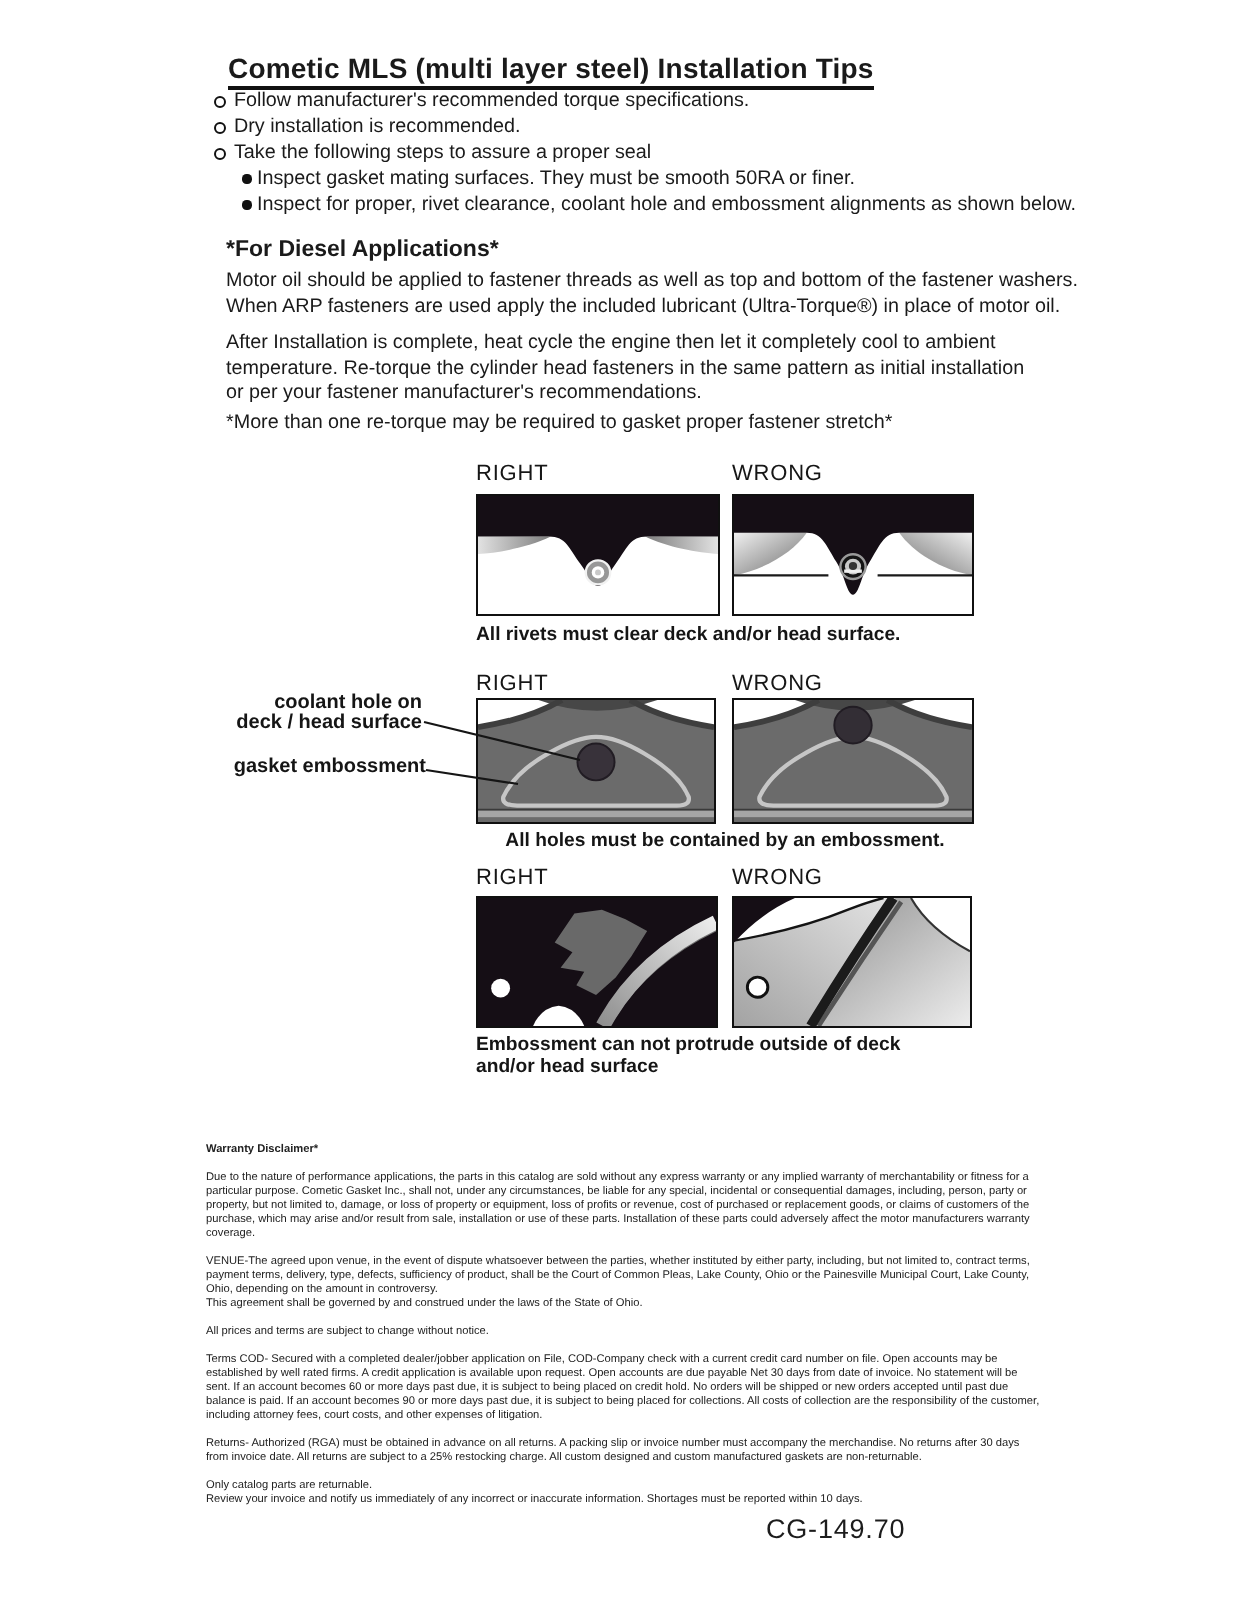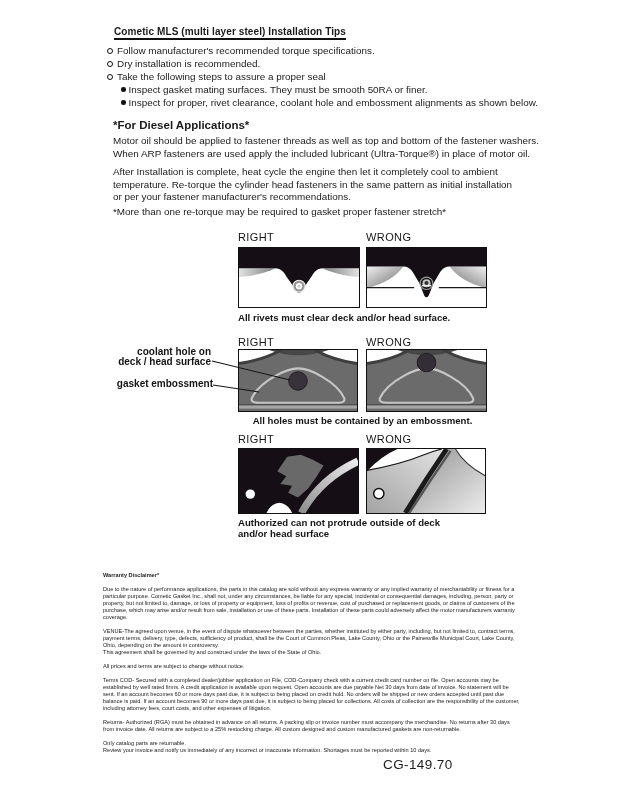--- a/index.html
+++ b/index.html
@@ -3,21 +3,21 @@
 <meta charset="utf-8">
 <style>
   html,body{margin:0;padding:0;background:#e8e8e8;}
   .page{
     position:relative;width:618px;height:800px;background:#ffffff;
     font-family:"Liberation Sans", sans-serif;color:#1a1a1a;overflow:hidden;
     margin:0 auto;
   }
   .abs{position:absolute;}
   .title{
-    left:114px;top:26px;font-size:10px;font-weight:bold;
+    left:114px;top:26px;font-size:14px;font-weight:bold;
     border-bottom:2px solid #111;padding-bottom:1px;letter-spacing:.1px;
   }
   .bullets{left:107px;top:44px;font-size:9.9px;line-height:13.1px;width:460px;}
   .brow{display:flex;align-items:flex-start;}
   .brow.sub{padding-left:14px;}
   .bm{width:4px;height:4px;border:1px solid #111;border-radius:50%;margin:4px 4px 0 0;flex:0 0 auto;}
   .bm2{width:4.5px;height:4.5px;background:#111;border-radius:50%;margin:4px 3px 0 0;flex:0 0 auto;}
   .h2{left:113px;top:119px;font-size:11.5px;font-weight:bold;}
   .para{left:113px;font-size:9.9px;line-height:12.6px;width:460px;}
   .dlabel{font-size:11px;letter-spacing:.4px;text-align:left;color:#161616;}
@@ -207,21 +207,21 @@
       <path d="M81,0 Q60,31 39,66" fill="none" stroke="#1b1b1b" stroke-width="5"></path>
       <path d="M90,0 L120,0 L120,27.5 Q99,16 90,0 Z" fill="#ffffff"></path>
       <path d="M90,0 Q99,16 120,27.5" fill="none" stroke="#333333" stroke-width="1.1"></path>
       <path d="M0,22 Q34,16 58,6 Q68,2 76,0" fill="none" stroke="#141414" stroke-width="1.2"></path>
       <path d="M0,0 L31,0 Q14,7.5 0,23 Z" fill="#150e15"></path>
       <circle cx="12" cy="46" r="5.2" fill="#ffffff" stroke="#111111" stroke-width="1.5"></circle>
     </svg>
   </div>
 
   <div class="abs cap" style="left:238px;top:517px;">
-    <div>Authorized can not protrude outside of deck</div>
+    <div>Embossment can not protrude outside of deck</div>
     <div>and/or head surface</div>
   </div>
 
   <div class="abs legal">
     <div class="lh">Warranty Disclaimer*</div>
     <p>Due to the nature of performance applications, the parts in this catalog are sold without any express warranty or any implied warranty of merchantability or fitness for a particular purpose.  Cometic Gasket Inc., shall not, under any circumstances, be liable for any special, incidental or consequential damages, including, person, party or property, but not limited to, damage, or loss of property or equipment, loss of profits or revenue, cost of purchased or replacement goods, or claims of customers of the purchase, which may arise and/or result from sale, installation or use of these parts.  Installation of these parts could adversely affect the motor manufacturers warranty coverage.</p>
     <p class="tight">VENUE-The agreed upon venue, in the event of dispute whatsoever between the parties, whether instituted by either party, including, but not limited to, contract terms, payment terms, delivery, type, defects, sufficiency of product, shall be the Court of Common Pleas, Lake County, Ohio or the Painesville Municipal Court, Lake County, Ohio, depending on the amount in controversy.</p>
     <p>This agreement shall be governed by and construed under the laws of the State of Ohio.</p>
     <p>All prices and terms are subject to change without notice.</p>
     <p>Terms COD- Secured with a completed dealer/jobber application on File, COD-Company check with a current credit card number on file.  Open accounts may be established by well rated firms.  A credit application is available upon request.  Open accounts are due payable Net 30 days from date of invoice.  No statement will be sent.  If an account becomes 60 or more days past due, it is subject to being placed on credit hold.  No orders will be shipped or new orders accepted until past due balance is paid.  If an account becomes 90 or more days past due, it is subject to being placed for collections.  All costs of collection are the responsibility of the customer, including attorney fees, court costs, and other expenses of litigation.</p>

